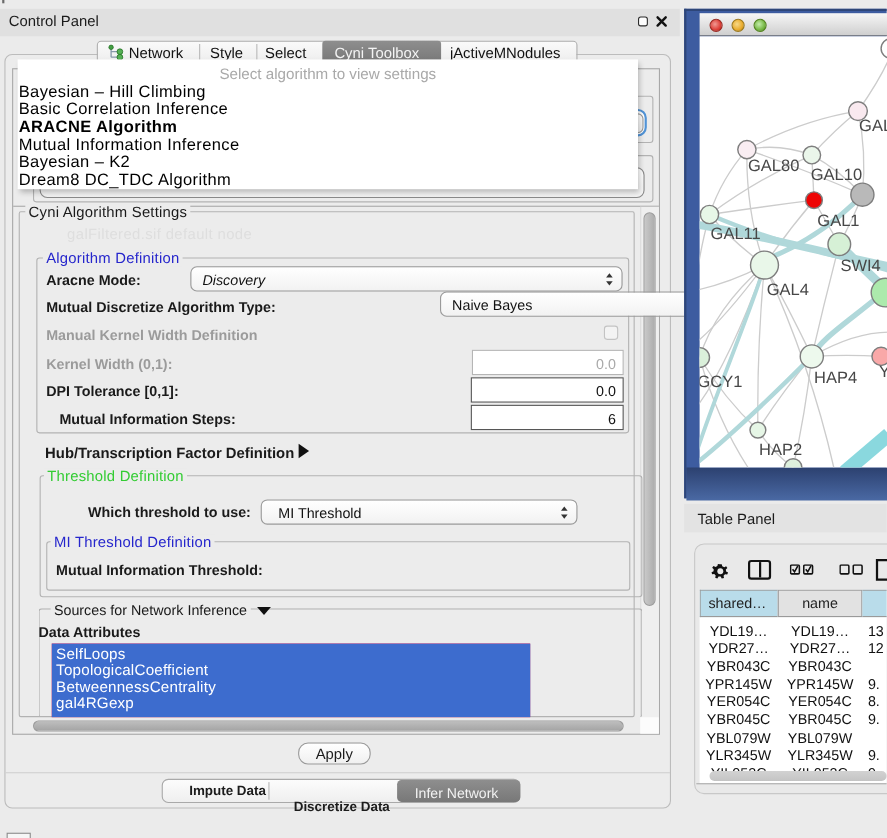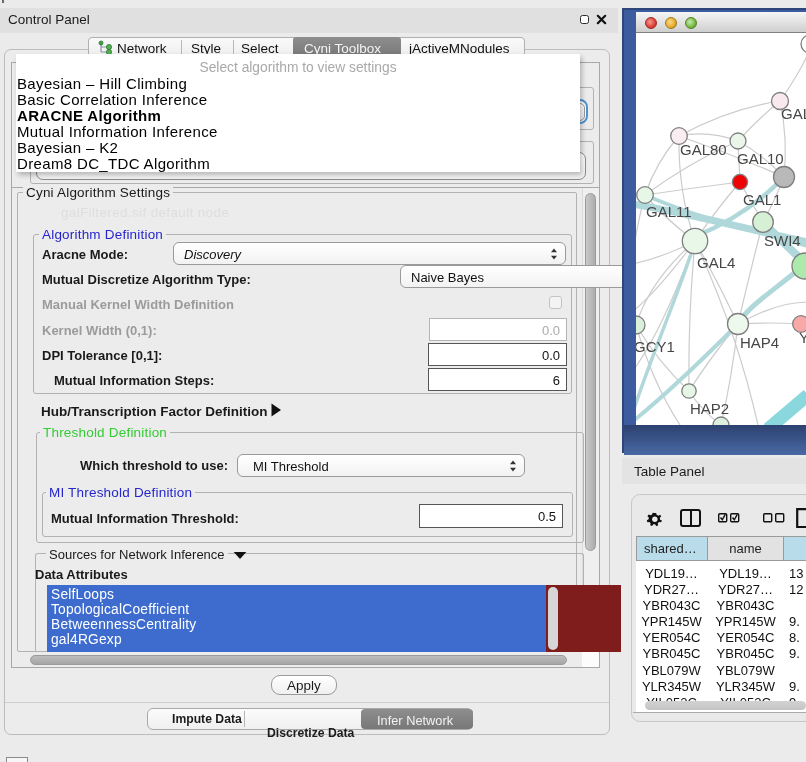--- a/index.html
+++ b/index.html
@@ -122,32 +122,29 @@
     <div class="ctext" style="left:15px;">MI Threshold</div>
     <svg class="spin" width="9" height="14" viewBox="0 0 9 14">
       <path d="M4.5 0.5 L8 5 L1 5 Z" fill="#333"></path>
         <path d="M4.5 13.5 L8 9 L1 9 Z" fill="#333"></path>
     </svg>
   </div>
 
   <div class="gb" style="left:42px; top:492px; width:531px; height:45px;"></div>
   <div class="gblabel" style="left:46px; top:486px; color:#2626cc;">MI Threshold Definition</div>
   <div class="lbl" style="left:51px; top:511px;">Mutual Information Threshold:</div>
-  <div class="tfield" style="left:419px; top:504px; width:144px; height:24px;">
-      <span>0.5</span>
-    </div>
 
   <div class="gb" style="left:35px; top:553px; width:549px; height:99px; border-bottom:none;"></div>
   <div class="gblabel" style="left:46px; top:548px; color:#1a1a1a; font-size:13px; letter-spacing:0;">Sources for Network Inference</div>
   <svg class="abs" style="left:231px; top:551px;" width="18" height="9" viewBox="0 0 15 10">
     <path d="M0.5 1 L14.5 1 L7.5 9 Z" fill="#111"></path>
   </svg>
   <div class="lbl" style="left:35px; top:567px;">Data Attributes</div>
 
-  <div class="abs" style="left:47px; top:585px; width:574px; height:67px; background:#7f1d1d; overflow:hidden;">
+  <div class="abs" style="left:47px; top:585px; width:435px; height:67px; background:#be185d; overflow:hidden;">
     <div class="abs" style="left:0; top:0; width:499px; height:67px; background:#3d6cce;"></div>
     <div class="abs" style="left:4px; top:2px; font-size:13.8px; color:#fff; line-height:15px; letter-spacing:0.2px;">SelfLoops<br>TopologicalCoefficient<br>BetweennessCentrality<br>gal4RGexp</div>
     <div class="abs" style="left:501px; top:2px; width:10px; height:63px; background:#d6d6d6; border-radius:5px;"></div>
   </div>
 
   <div class="abs" style="left:30px; top:655px; width:537px; height:10px; background:linear-gradient(#bdbdbd,#a5a5a5); border:1px solid #9b9b9b; border-radius:5px;"></div>
 
   <div class="abs" style="left:271px; top:675px; width:66px; height:20px; background:linear-gradient(#ffffff,#f0f0f0); border:1.5px solid #9a9a9a; border-radius:9px;"></div>
   <div class="abs" style="left:287px; top:678px; font-size:13.5px; color:#1c1c1c;">Apply</div>
 

